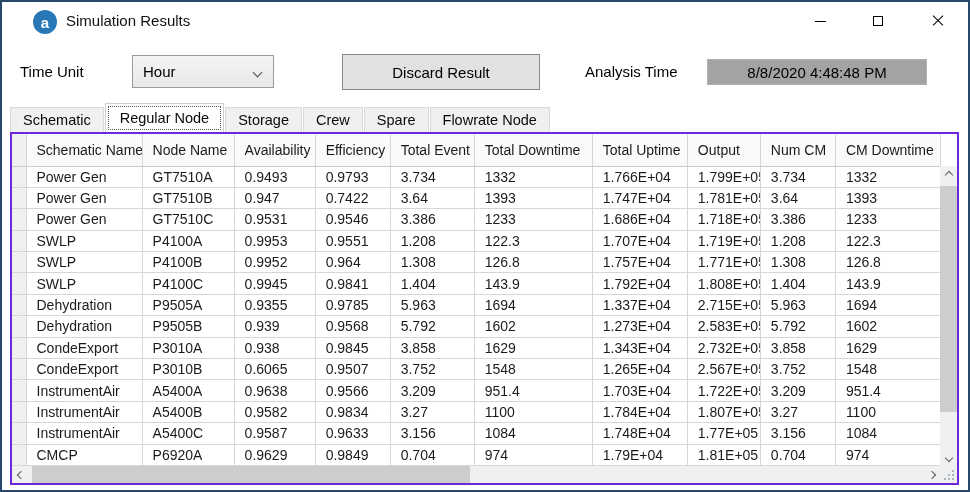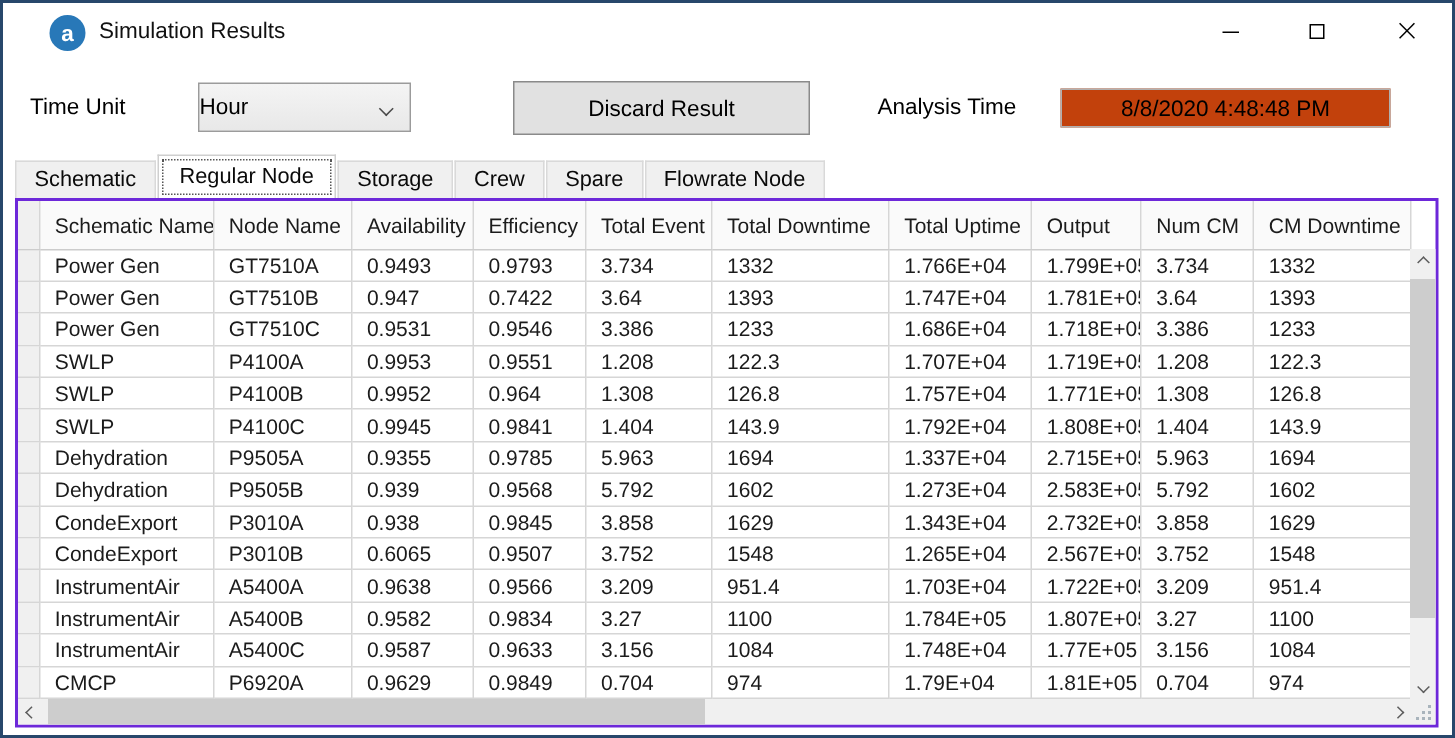--- a/index.html
+++ b/index.html
@@ -26,37 +26,37 @@
   .glyph-close span { position:absolute; left:-1px; top:5px; width:14px; height:1px; background:#000; }
   .glyph-close span:nth-child(1){ transform:rotate(45deg); }
   .glyph-close span:nth-child(2){ transform:rotate(-45deg); }
   
   .label { position:absolute; font-size:15px; color:#000;text-align:right; }
   .lbl-timeunit { left:18px; top:61px; }
   .lbl-analysis { left:583px; top:61px; }
   .combo {
     position:absolute; left:130px; top:53px; width:142px; height:33px;
     background:linear-gradient(#f4f4f4,#e8e8e8); border:1px solid #9b9b9b;
-    display:flex; align-items:center; padding:0 0; font-size:15px;
+    display:flex; align-items:center; padding:0 10px; font-size:15px;
   }
   .combo .chev { position:absolute; right:12px; top:13px; }
   .chev { display:inline-block; width:7px; height:7px; border-left:1.5px solid #4a4a4a; border-bottom:1.5px solid #4a4a4a; }
   .chev-down  { transform:rotate(-45deg); }
   .chev-up    { transform:rotate(135deg); }
   .chev-left  { transform:rotate(45deg); }
   .chev-right { transform:rotate(-135deg); }
   .push-btn {
     position:absolute; left:340px; top:52px; width:198px; height:36px;
     background:#e1e1e1; border:1px solid #8a8a8a; font-size:15px; color:#000;
     display:flex; align-items:center; justify-content:center;
     font-family:"Liberation Sans","DejaVu Sans",sans-serif;
   }
   .textbox {
     position:absolute; left:705px; top:57px; width:220px; height:26px;
-    background:#c2410c; border:1px solid #b0b0b0; font-size:15px;
+    background:#a3a3a3; border:1px solid #b0b0b0; font-size:15px;
     display:flex; align-items:center; justify-content:center;
   }
   
   .tab-bar { position:absolute; left:8px; top:103px; height:27px; display:flex; align-items:flex-end; }
   .tab {
     height:25px; background:#f0f0f0; border:1px solid #d9d9d9; border-bottom:none;
     padding:0 12px; margin-right:1px; font-size:14.5px; display:flex; align-items:center;
     white-space:nowrap; color:#0a0a0a;
   }
   .tab.active {
@@ -315,21 +315,21 @@
             <td>951.4</td>
           </tr>
           <tr>
             <td class="rowhdr"></td>
             <td>InstrumentAir</td>
             <td>A5400B</td>
             <td>0.9582</td>
             <td>0.9834</td>
             <td>3.27</td>
             <td>1100</td>
-            <td>1.784E+05</td>
+            <td>1.784E+04</td>
             <td>1.807E+05</td>
             <td>3.27</td>
             <td>1100</td>
           </tr>
           <tr>
             <td class="rowhdr"></td>
             <td>InstrumentAir</td>
             <td>A5400C</td>
             <td>0.9587</td>
             <td>0.9633</td>

